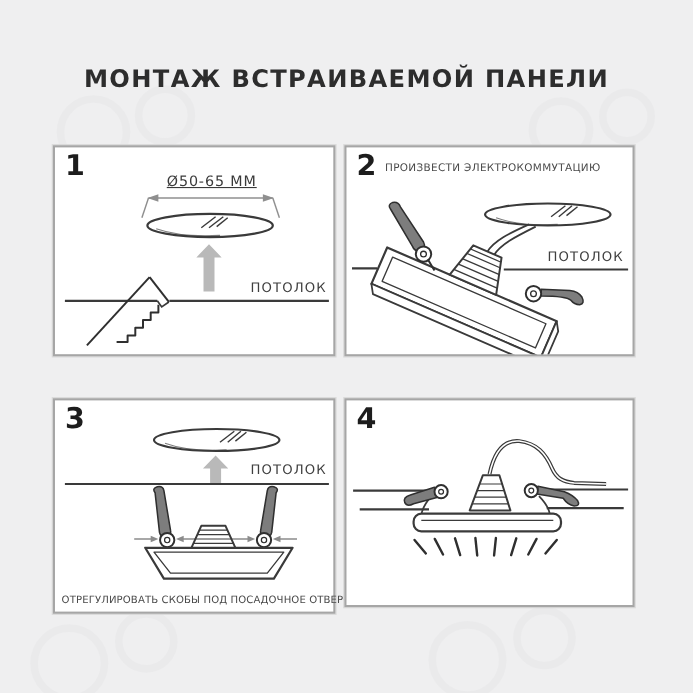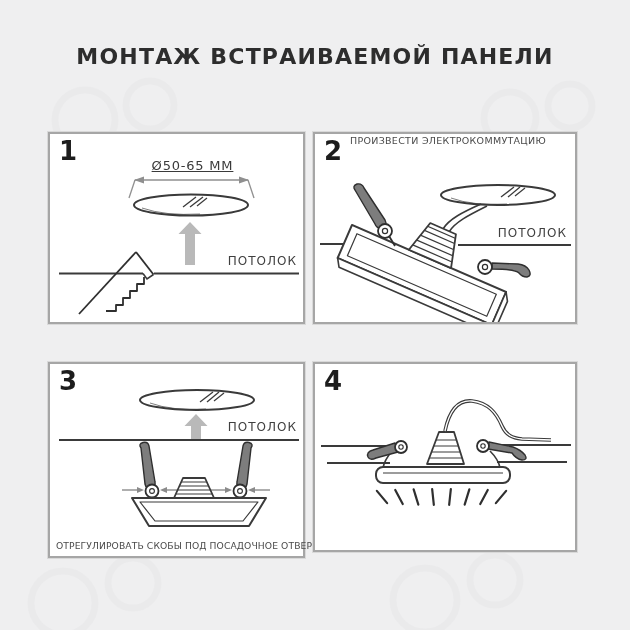--- a/index.html
+++ b/index.html
@@ -4,21 +4,21 @@
 <style>
   html,body{margin:0;padding:0;}
   .page{
     position:relative;
     width:630px;height:630px;
     background:#efeff0;
     font-family:"DejaVu Sans","Liberation Sans",sans-serif;
     overflow:hidden;
   }
   .title{
-    position:absolute;left:0;top:44px;width:630px;
+    position:absolute;left:0;top:60px;width:630px;
     text-align:center;
     font-size:22px;font-weight:700;letter-spacing:1.2px;
     color:#2d2d2d;
   }
   .panel{
     position:absolute;
     background:#ffffff;
     border:2px solid #a6a6a6;
     box-shadow:0 0 0 1px #d9d9d9;
     box-sizing:border-box;
@@ -41,21 +41,21 @@
     text-align:center;
     font-size:13px;letter-spacing:0.8px;color:#3a3a3a;
     white-space:nowrap;
     text-decoration:underline;
   }
   .caption{
     position:absolute;
     font-size:9.5px;letter-spacing:0.3px;color:#4a4a4a;
     white-space:nowrap;
   }
-  .caption-top{left:35px;top:1px;}
+  .caption-top{left:35px;top:13px;}
   .caption-bottom{left:6px;bottom:5px;font-size:9.2px;letter-spacing:0.1px;}
   .art{position:absolute;left:0;top:0;width:100%;height:100%;}
   .wm{position:absolute;opacity:0.05;pointer-events:none;}
 </style>
 </head>
 <body>
 
 <div class="page">
 
   <svg class="wm" style="left:40px;top:75px;width:180px;height:80px" viewBox="0 0 180 80">

